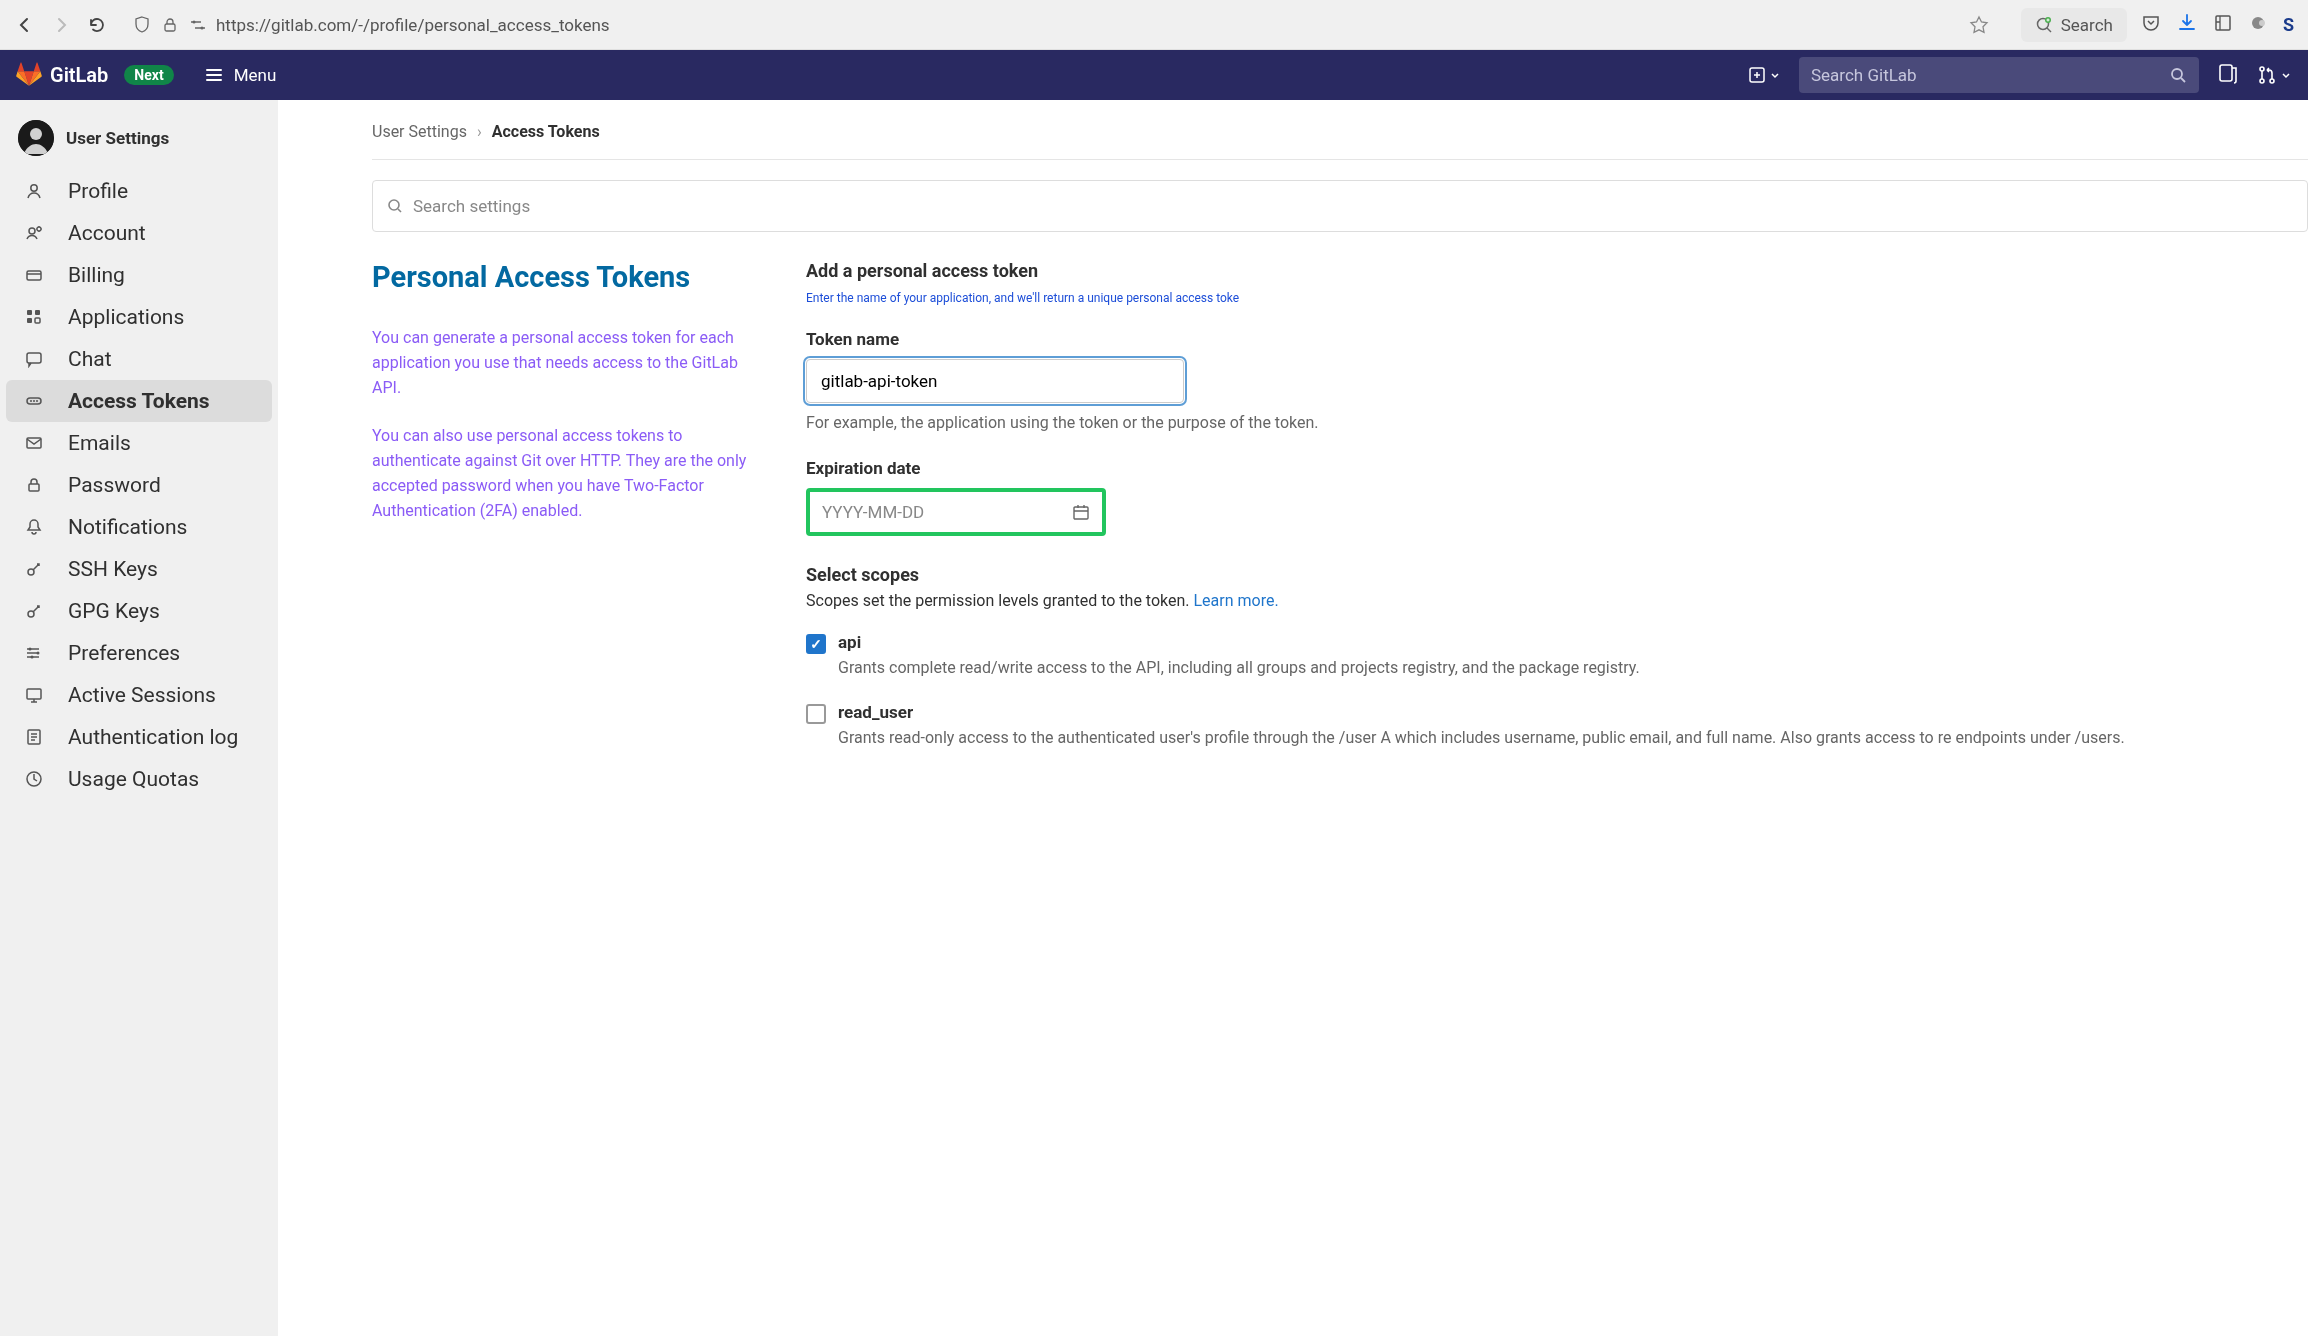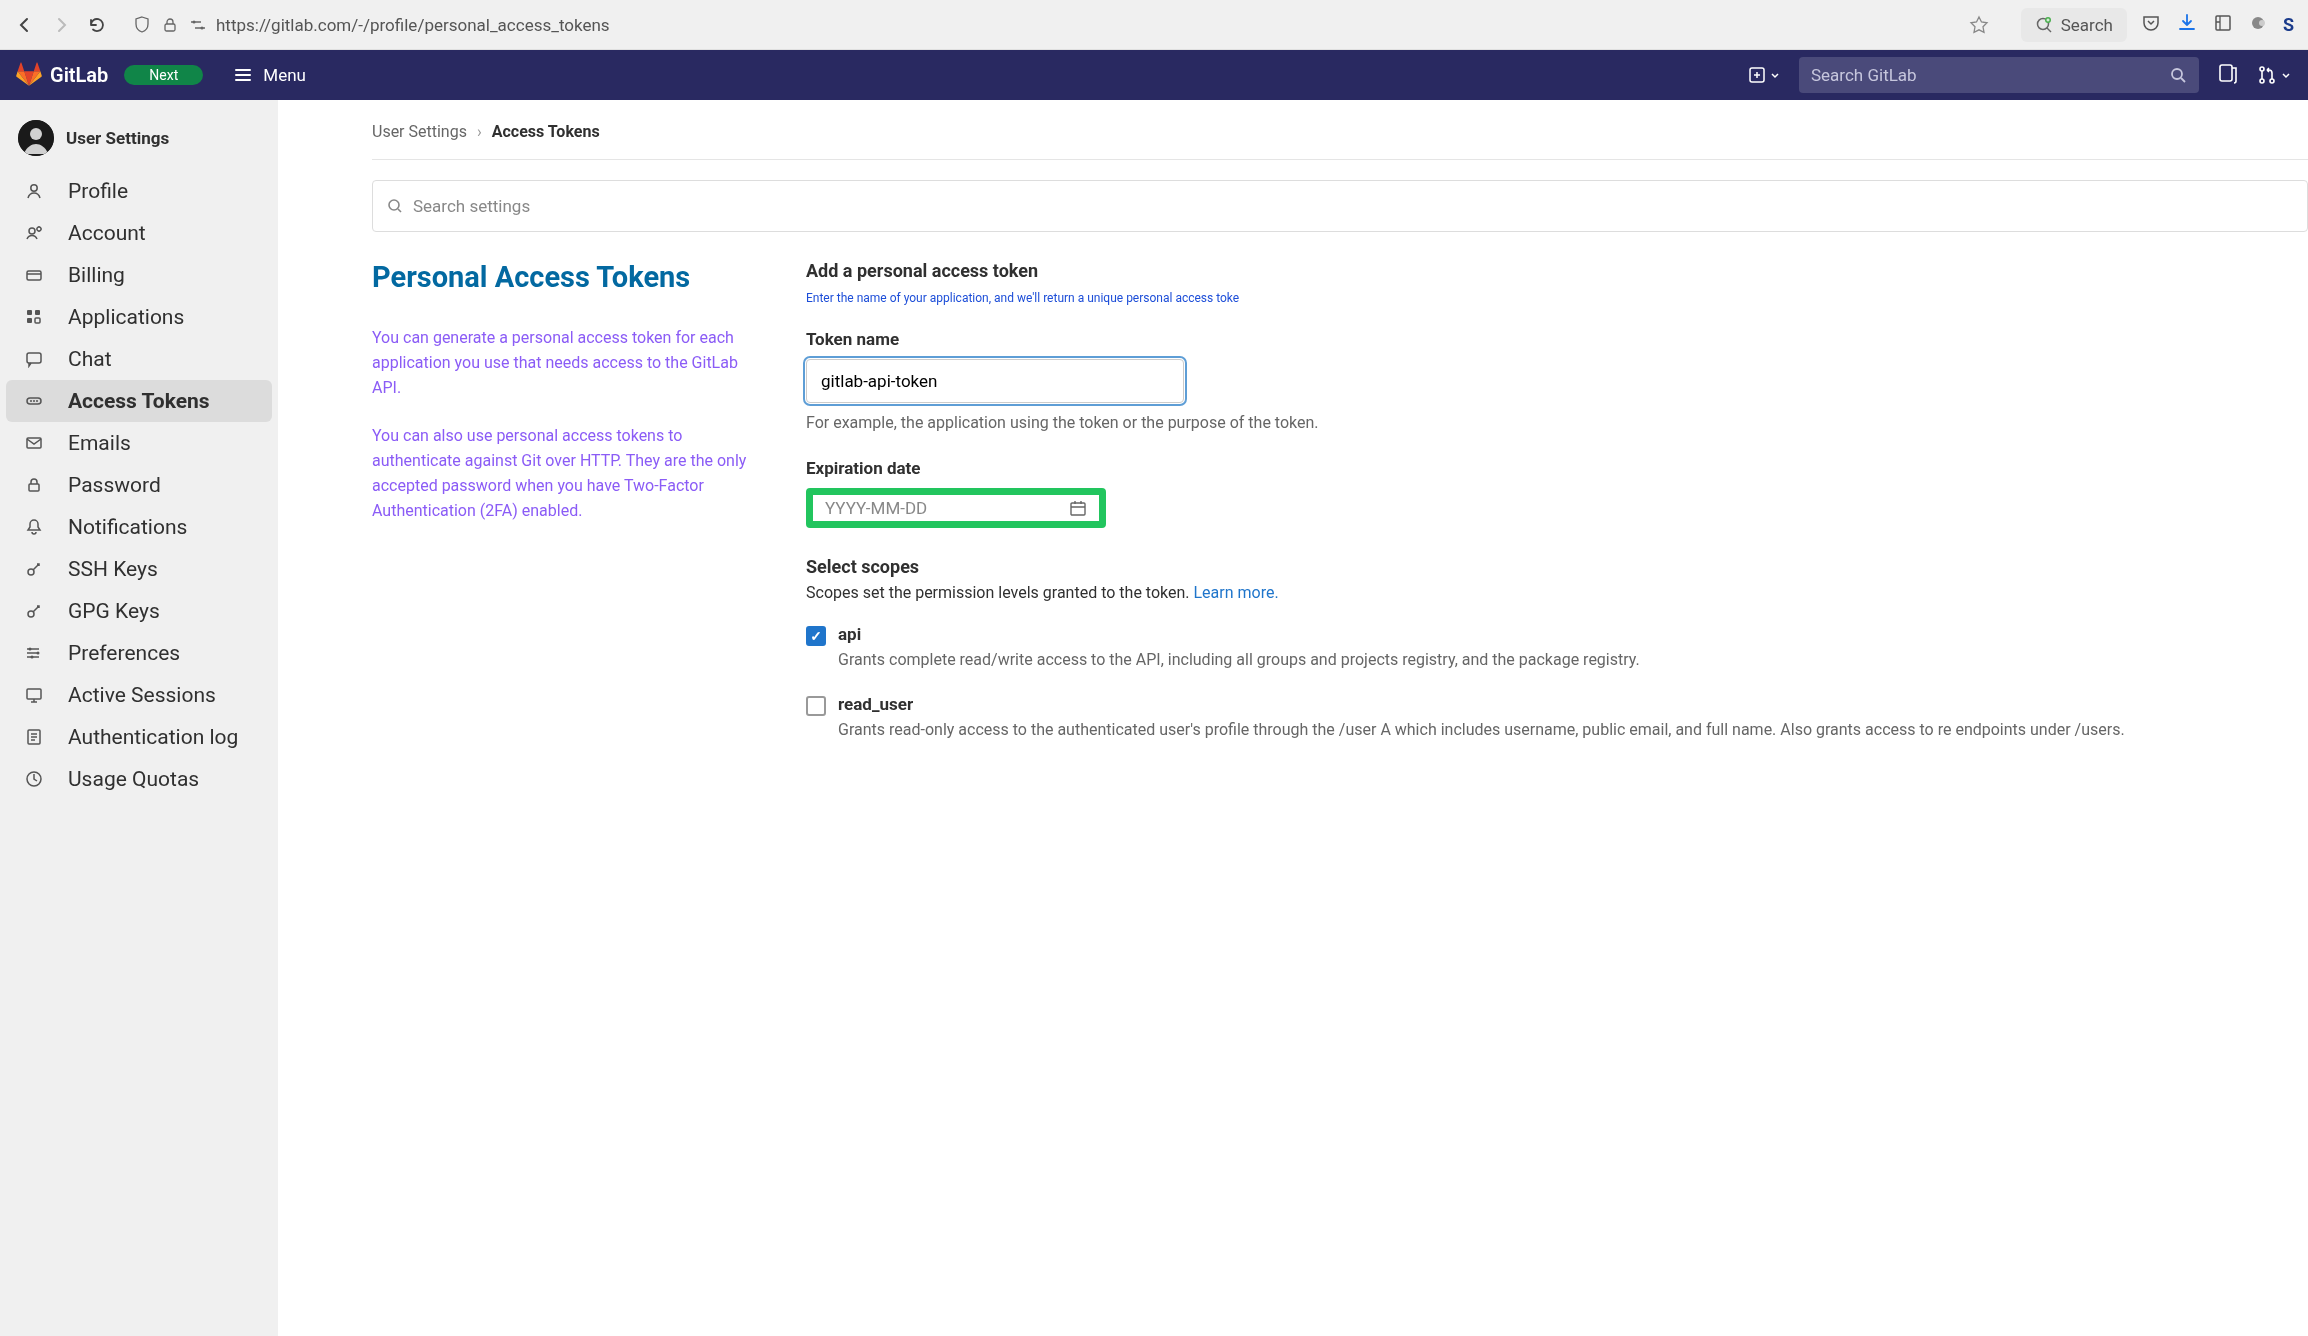--- a/index.html
+++ b/index.html
@@ -13,21 +13,21 @@
 .url-box .favicon { width:20px; height:20px; margin-right:8px; display:flex; align-items:center; justify-content:center; color:#555; }
 .url-box input { flex:1; border:none; background:transparent; font-size:17px; color:#555; outline:none; }
 .search-chip { display:flex; align-items:center; gap:8px; background:#e8e8e8; border-radius:6px; padding:4px 14px; height:34px; font-size:17px; color:#555; }
 .browser-right-icons { display:flex; align-items:center; gap:16px; color:#444; }
 .browser-right-icons .s-badge { font-weight:bold; color:#1a3b8b; font-size:18px; }
 
 
 .topnav { height: 50px; background: #292961; display:flex; align-items:center; padding:0 16px; color:#fff; gap:16px; }
 .gl-logo { display:flex; align-items:center; gap:8px; font-size:20px; font-weight:600; }
 .gl-logo svg { width:26px; height:26px; }
-.next-badge { background:#108548; color:#fff; font-size:14px; font-weight:400; padding:2px 25px; border-radius:12px; }
+.next-badge { background:#108548; color:#fff; font-size:14px; font-weight:700; padding:2px 10px; border-radius:12px; }
 .menu-btn { display:flex; align-items:center; gap:10px; margin-left:14px; font-size:17px; cursor:pointer; }
 .topnav .spacer { flex:1; }
 .topnav-right { display:flex; align-items:center; gap:18px; }
 .plus-dd { display:flex; align-items:center; gap:3px; }
 .gl-search { display:flex; align-items:center; background:#4a4a7a; border-radius:4px; height:36px; width:400px; padding:0 12px;gap:12px; }
 .gl-search input { flex:1; background:transparent; border:none; color:#ddd; font-size:17px; outline:none; }
 .gl-search input::placeholder { color:#c6c6dd; }
 
 
 .main-layout { display:flex; height: calc(1336px - 50px - 50px); }
@@ -59,21 +59,21 @@
 
 h1.section-title { font-size:29px; font-weight:700; margin-bottom:32px; color:#0369a1; }
 .col-left p { font-size:16px; line-height:1.55; color:#8b5cf6; margin-bottom:24px; }
 
 .form-section h2 { font-size:18px; font-weight:700; margin-bottom:10px; color:#303030; }
 .form-section .sub { font-size:12px; color:#1d4ed8; margin-bottom:24px; }
 .form-label { font-size:17px; font-weight:700; display:block; margin-bottom:10px; color:#303030; }
 .text-input { width:378px; height:44px; border:1px solid #ccc; border-radius:4px; padding:0 14px; font-size:17px; outline:2px solid #5e9ed6; outline-offset:1px; }
 .help-text { font-size:16px; color:#666; margin-top:10px; margin-bottom:26px; }
 
-.date-input-wrap { display:flex; align-items:center; width:300px; height:40px; border:7px solid #22c55e; border-radius:4px; padding:0 12px; }
+.date-input-wrap { display:flex; align-items:center; width:300px; height:48px; border:4px solid #22c55e; border-radius:4px; padding:0 12px; }
 .date-input-wrap input { flex:1; border:none; outline:none; font-size:17px; }
 .date-input-wrap input::placeholder { color:#888; }
 
 .scopes-title { font-size:18px; font-weight:700; margin-top:28px; margin-bottom:6px; }
 .scopes-desc { font-size:16px; color:#303030; margin-bottom:22px; }
 .scopes-desc a { color:#1f75cb; text-decoration:none; }
 
 .scope-item { display:flex; gap:12px; margin-bottom:22px; align-items:flex-start; }
 .scope-checkbox { width:20px; height:20px; border:2px solid #999; border-radius:3px; flex-shrink:0; margin-top:2px; display:flex; align-items:center; justify-content:center; cursor:pointer; }
 .scope-checkbox.checked { background:#1f75cb; border-color:#1f75cb; }

